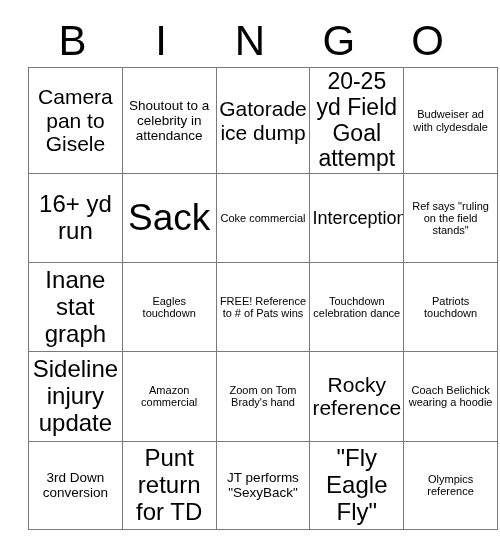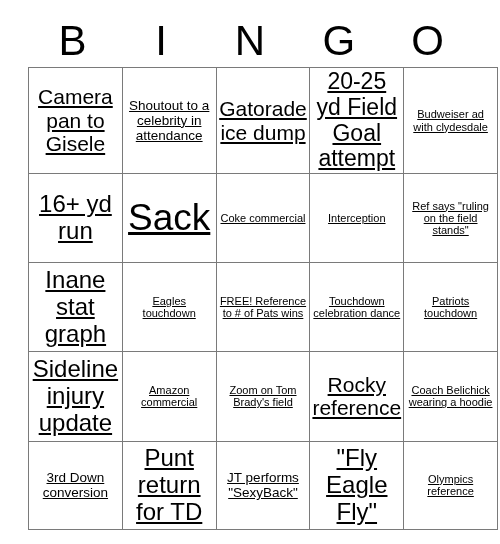--- a/index.html
+++ b/index.html
@@ -40,42 +40,41 @@
   }
   
   #bingo-grid {
     position: absolute;
     left: 28px;
     top: 67px;
     width: 444px;
     height: 362px;
     border-collapse: collapse;
     table-layout: fixed;
-    text-decoration: underline;
   }
   #bingo-grid td {
     border: 1px solid #7a7a7a;
     width: 88.8px;
     padding: 1px 2px;
     text-align: center;
     vertical-align: middle;
     line-height: 1.12;
     overflow: hidden;
   }
   #bingo-grid tr { height: 89.2px; }
   #bingo-grid tr.r5 { height: 88px; }
 
   
   .fs-xxl { font-size: 37px; }
   .fs-xl  { font-size: 24px; }
   .fs-l   { font-size: 21px; }
   .fs-m   { font-size: 23px; }
   .fs-s   { font-size: 11px; }
   .fs-xs  { font-size: 13.5px; }
-  .fs-xxs { font-size: 11px; }
+  .fs-xxs { font-size: 18px; }
 </style>
 </head>
 <body>
 
 <div id="card">
 
   <div id="bingo-header">
     <div class="hcell">B</div>
     <div class="hcell">I</div>
     <div class="hcell">N</div>
@@ -102,21 +101,21 @@
       <tr class="r3">
         <td class="fs-xl">Inane stat graph</td>
         <td class="fs-s">Eagles touchdown</td>
         <td class="fs-s">FREE! Reference to # of Pats wins</td>
         <td class="fs-s">Touchdown celebration dance</td>
         <td class="fs-s">Patriots touchdown</td>
       </tr>
       <tr class="r4">
         <td class="fs-xl">Sideline injury update</td>
         <td class="fs-s">Amazon commercial</td>
-        <td class="fs-s">Zoom on Tom Brady's field</td>
+        <td class="fs-s">Zoom on Tom Brady's hand</td>
         <td class="fs-l">Rocky reference</td>
         <td class="fs-s">Coach Belichick wearing a hoodie</td>
       </tr>
       <tr class="r5">
         <td class="fs-xs">3rd Down conversion</td>
         <td class="fs-xl">Punt return for TD</td>
         <td class="fs-xs">JT performs "SexyBack"</td>
         <td class="fs-xl">"Fly Eagle Fly"</td>
         <td class="fs-s">Olympics reference</td>
       </tr>

